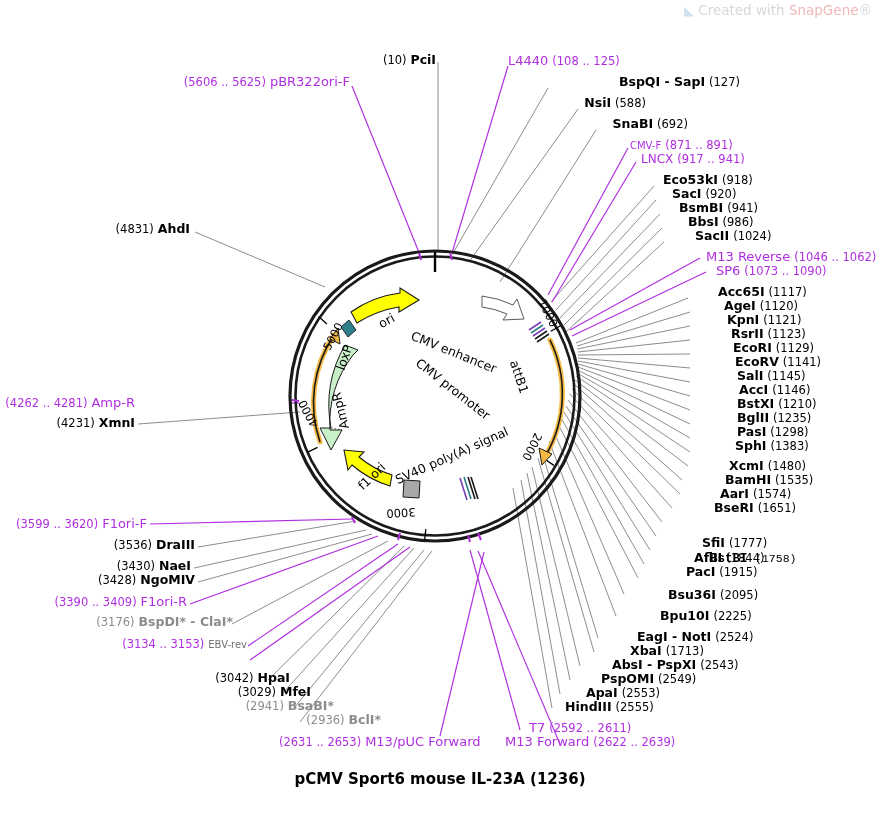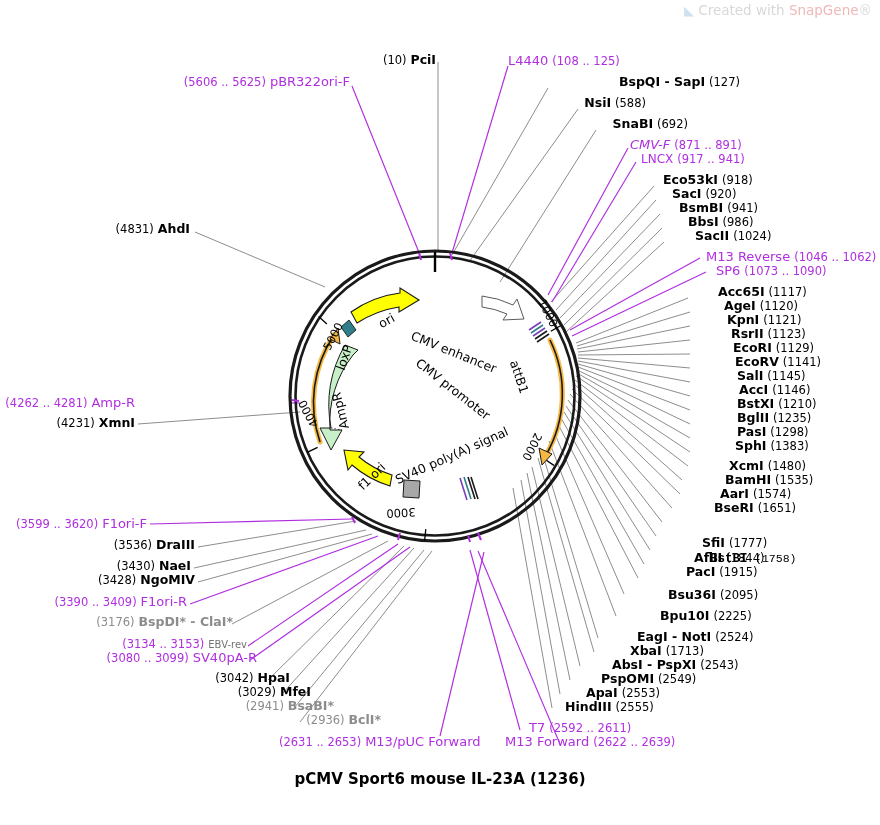--- a/index.html
+++ b/index.html
@@ -228,21 +228,21 @@
     <span class="nm">NsiI</span>
     <span class="ps">(588)</span>
   </div>
 
   <div class="lbl r" style="left:420px;top:117px;width:268px;">
     <span class="nm">SnaBI</span>
     <span class="ps">(692)</span>
   </div>
 
   <div class="lbl" style="left:630px;top:138px;">
-    <span class="nm" style="color:#b02ee0;font-weight:normal;font-size:13px;font-style:italic;">CMV-F</span>
+    <span class="nm" style="color:#b02ee0;font-weight:normal;font-size:10px;">CMV-F</span>
     <span class="ps" style="color:#b02ee0;">(871 .. 891)</span>
   </div>
   <div class="lbl" style="left:641px;top:152px;">
     <span class="nm" style="color:#b02ee0;font-weight:normal;font-size:12px;">LNCX</span>
     <span class="ps" style="color:#b02ee0;">(917 .. 941)</span>
   </div>
 
   <div class="lbl" style="left:663px;top:173px;">
     <span class="nm">Eco53kI</span> <span class="ps">(918)</span>
   </div>
@@ -374,24 +374,20 @@
     <span class="nm" style="color:#b02ee0;font-weight:normal;font-size:13px;">F1ori-R</span>
   </div>
   <div class="lbl r" style="left:0px;top:615px;width:233px;">
     <span class="ps dim">(3176)</span>
     <span class="nm dim">BspDI</span><span class="nm dim">*</span><span class="nm dim"> - </span><span class="nm dim">ClaI</span><span class="nm dim">*</span>
   </div>
   <div class="lbl r" style="left:0px;top:637px;width:247px;">
     <span class="ps" style="color:#b02ee0;">(3134 .. 3153)</span>
     <span class="nm" style="color:#737373;font-weight:normal;font-size:10px;">EBV-rev</span>
   </div>
-  <div class="lbl r" style="left:0px;top:651px;width:257px;">
-    <span class="ps" style="color:#b02ee0;">(3080 .. 3099)</span>
-    <span class="nm" style="color:#b02ee0;font-weight:normal;font-size:13px;">SV40pA-R</span>
-  </div>
   <div class="lbl r" style="left:0px;top:671px;width:290px;">
     <span class="ps">(3042)</span>
     <span class="nm">HpaI</span>
   </div>
   <div class="lbl r" style="left:0px;top:685px;width:311px;">
     <span class="ps">(3029)</span>
     <span class="nm">MfeI</span>
   </div>
   <div class="lbl r" style="left:0px;top:699px;width:334px;">
     <span class="ps dim">(2941)</span>

